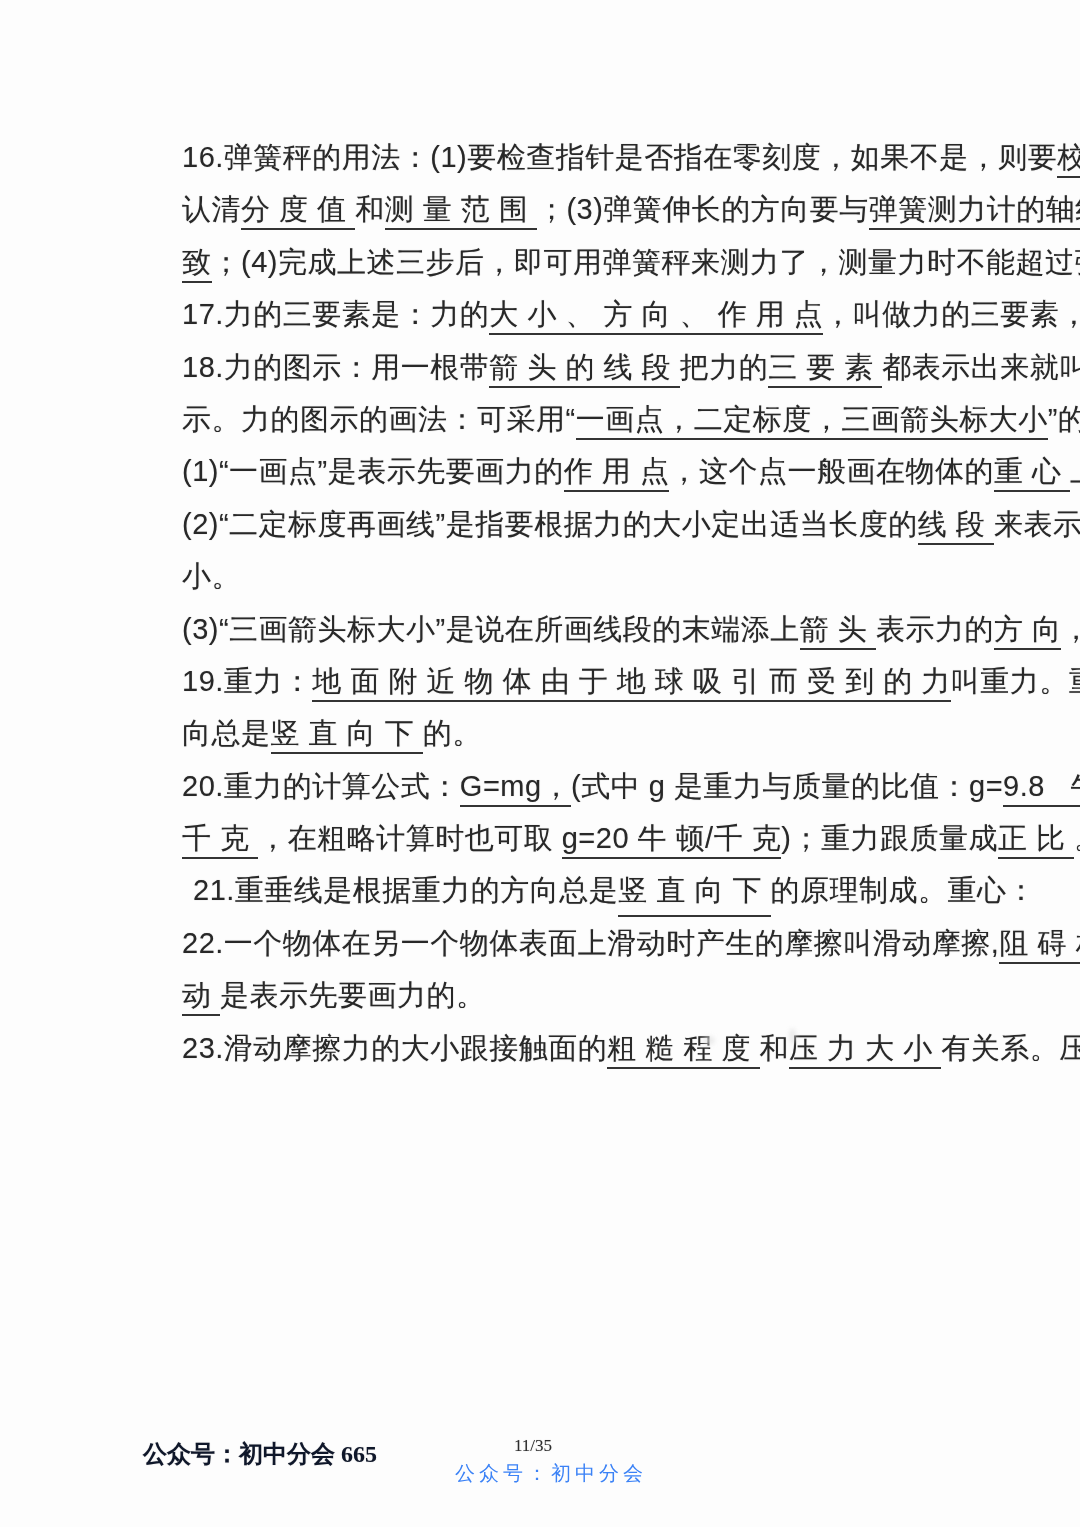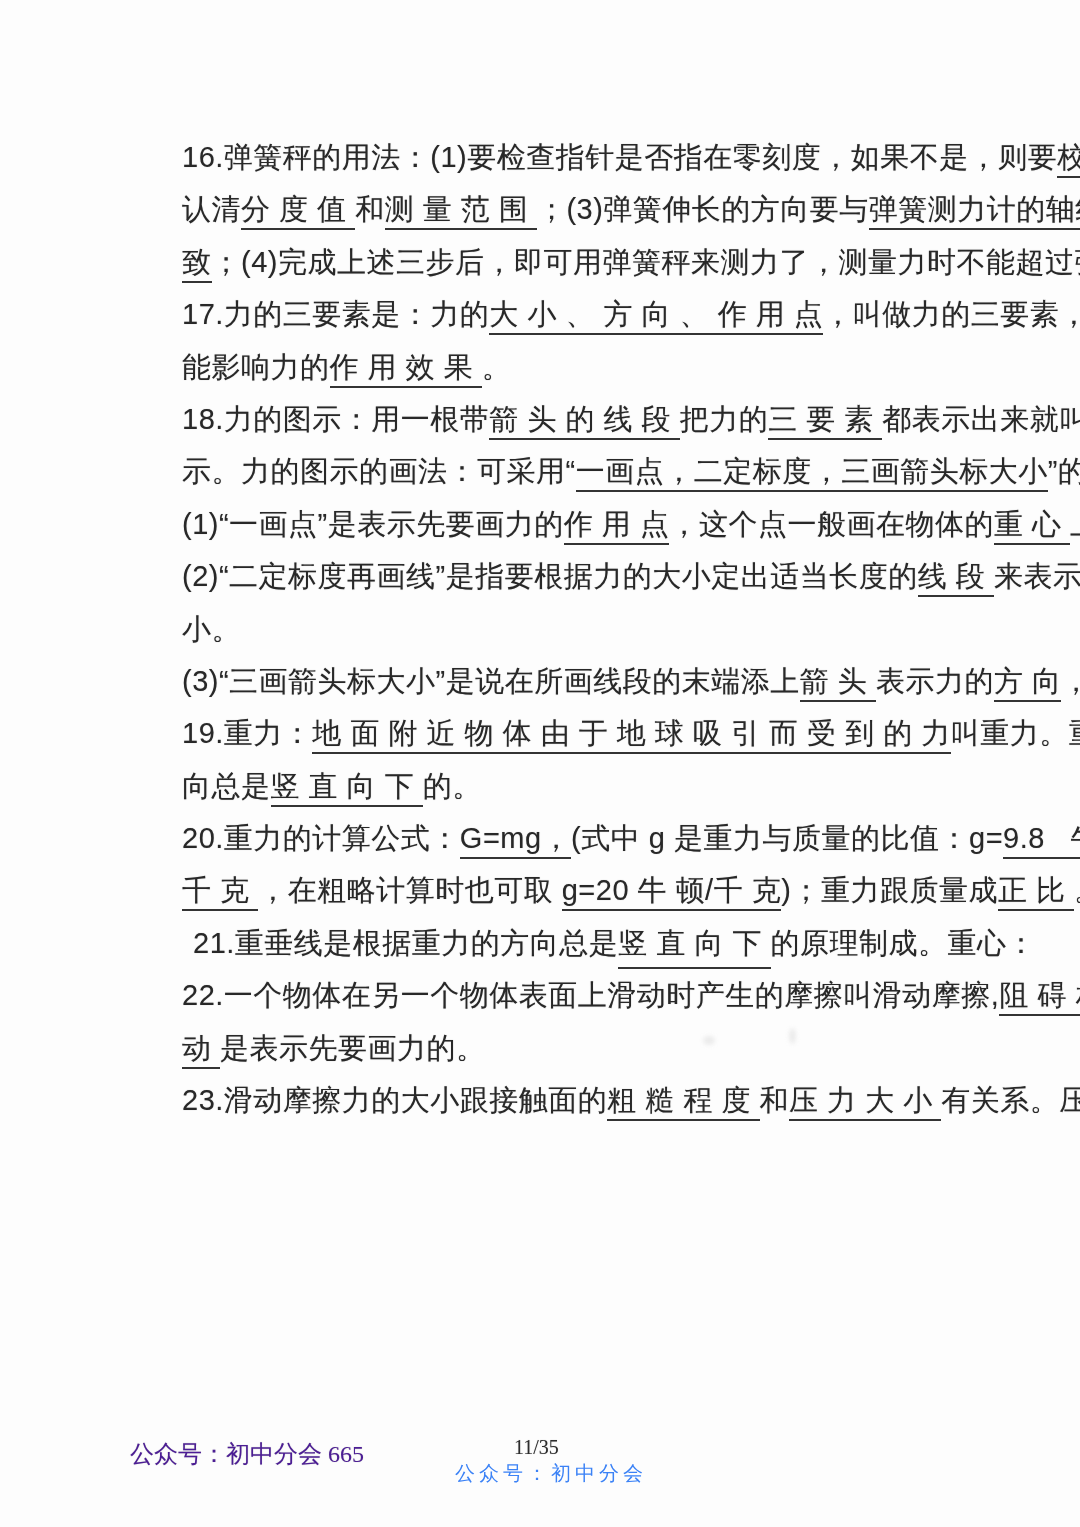--- a/index.html
+++ b/index.html
@@ -37,32 +37,33 @@
     position: absolute;
     background: #e2e2e2;
     border-radius: 50%;
     filter: blur(2px);
     opacity: 0.65;
   }
   .a1 { left: 703px; top: 1036px; width: 12px; height: 9px; }
   .a2 { left: 789px; top: 1028px; width: 7px; height: 16px; }
   .footer-left {
     position: absolute;
-    left: 130px;
+    left: 143px;
     top: 1438px;
     font-size: 24px;
-    color: #4c1d95;
+    color: #0f172a;
     font-family: "Liberation Serif", serif;
     text-shadow: 0 0 1px rgba(40,40,40,0.3);
+    font-weight: bold;
   }
   .footer-page {
     position: absolute;
     left: 514px;
     top: 1436px;
-    font-size: 20px;
+    font-size: 17px;
     color: #2d2d2d;
     font-family: "Liberation Serif", serif;
     text-shadow: 0 0 1px rgba(40,40,40,0.3);
   }
   .watermark {
     position: absolute;
     left: 455px;
     top: 1460px;
     font-size: 20px;
     letter-spacing: 4px;
@@ -71,21 +72,20 @@
 </style>
 </head>
 <body>
 
 <div class="page" style="background: rgb(253, 253, 253);">
   <div class="text-block" id="lines-container" style="color: rgb(40, 40, 40);">
       <div class="line"><span>16.弹簧秤的用法：(1)要检查指针是否指在零刻度，如果不是，则要</span><span class="u">校 零 </span></div>
       <div class="line"><span>认清</span><span class="u">分 度 值 </span><span>和</span><span class="u">测 量 范 围 </span><span>；(3)弹簧伸长的方向要与</span><span class="u">弹簧测力计的轴线方向一</span></div>
       <div class="line"><span class="u">致</span><span>；(4)完成上述三步后，即可用弹簧秤来测力了，测量力时不能超过弹簧秤的</span></div>
       <div class="line"><span>17.力的三要素是：力的</span><span class="u">大 小 、 方 向 、 作 用 点</span><span>，叫做力的三要素，它们都</span></div>
-      <div class="line"><span>能影响力的</span><span class="u">作 用 效 果 </span><span>。</span></div>
       <div class="line"><span>18.力的图示：用一根带</span><span class="u">箭 头 的 线 段 </span><span>把力的</span><span class="u">三 要 素 </span><span>都表示出来就叫力的图</span></div>
       <div class="line"><span>示。力的图示的画法：可采用“</span><span class="u">一画点，二定标度，三画箭头标大小</span><span>”的方法。</span></div>
       <div class="line"><span>(1)“一画点”是表示先要画力的</span><span class="u">作 用 点</span><span>，这个点一般画在物体的</span><span class="u">重 心 </span><span>上。</span></div>
       <div class="line"><span>(2)“二定标度再画线”是指要根据力的大小定出适当长度的</span><span class="u">线 段 </span><span>来表示力的大</span></div>
       <div class="line"><span>小。</span></div>
       <div class="line"><span>(3)“三画箭头标大小”是说在所画线段的末端添上</span><span class="u">箭 头 </span><span>表示力的</span><span class="u">方 向</span><span>，再在箭</span></div>
       <div class="line"><span>19.重力：</span><span class="u">地 面 附 近 物 体 由 于 地 球 吸 引 而 受 到 的 力</span><span>叫重力。重力的方</span></div>
       <div class="line"><span>向总是</span><span class="u">竖 直 向 下 </span><span>的。</span></div>
       <div class="line"><span>20.重力的计算公式：</span><span class="u">G=mg，</span><span>(式中 g 是重力与质量的比值：g=</span><span class="u">9.8   牛 顿 /</span></div>
       <div class="line"><span class="u">千 克 </span><span>，在粗略计算时也可取 </span><span class="u">g=20 牛 顿/千 克</span><span>)；重力跟质量成</span><span class="u">正 比 </span><span>。</span></div>

